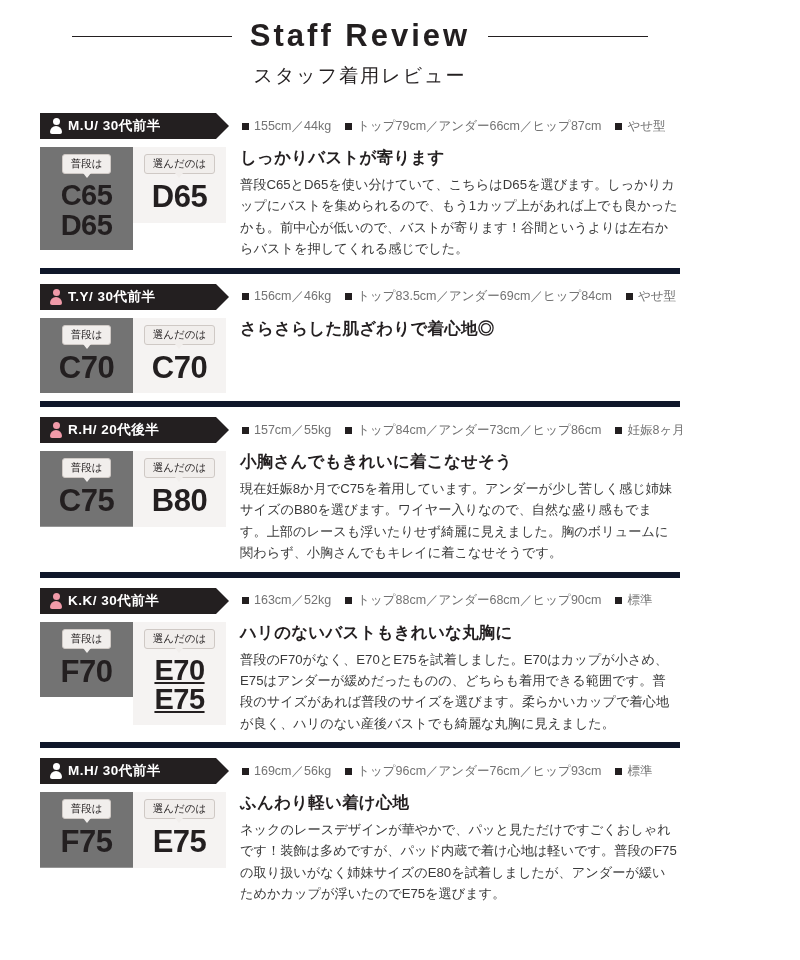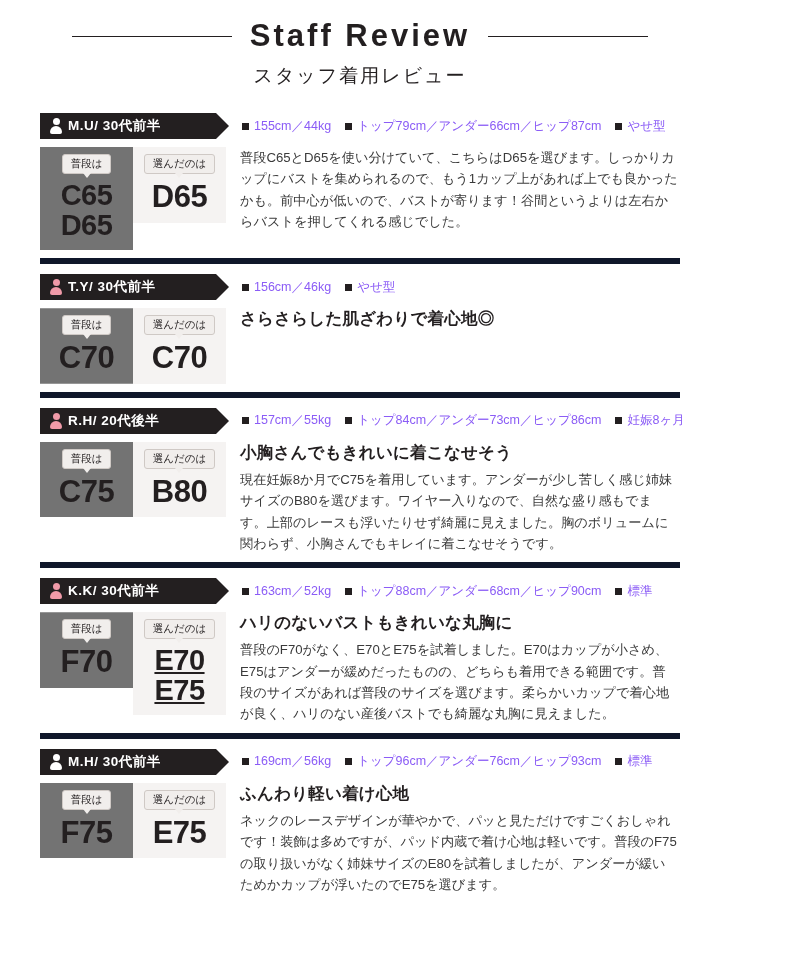--- a/index.html
+++ b/index.html
@@ -110,21 +110,21 @@
   }
   .person-icon.pink::before, .person-icon.pink::after { background: #f09aa8; }
 
   .spec-row {
     display: flex;
     align-items: center;
     flex-wrap: nowrap;
     gap: 14px;
     padding-left: 26px;
     font-size: 12.5px;
-    color: #8b5cf6;
+    color: #737373;
     white-space: nowrap;
   }
   .spec-item { display: inline-flex; align-items: center; gap: 5px; }
   .sq {
     width: 7px; height: 7px;
     background: #231f20;
     display: inline-block;
   }
 
   
@@ -238,37 +238,42 @@
           <div class="size-box">
             <div class="size-col usual">
               <div class="usual-wrap"><div class="size-label">普段は</div><div class="size-val small" style="white-space: pre-line;">C65
 D65</div></div>
             </div>
             <div class="size-col chosen">
               <div class="chosen-wrap"><div class="size-label">選んだのは</div><div class="size-val" style="white-space: pre-line;">D65</div></div>
             </div>
           </div>
           <div class="review-text">
+            <p class="review-head">しっかりバストが寄ります</p>
             <p class="review-body">普段C65とD65を使い分けていて、こちらはD65を選びます。しっかりカップにバストを集められるので、もう1カップ上があれば上でも良かったかも。前中心が低いので、バストが寄ります！谷間というよりは左右からバストを押してくれる感じでした。</p>
           </div>
         </div>
       </div>
       <div class="review">
         <div class="meta-row">
           <div class="name-tag">
             <span class="person-icon pink"></span>
             <span>T.Y/ 30代前半</span>
           </div>
           <div class="spec-row">
             <span class="spec-item">
               <span class="sq"></span>
               <span>156cm／46kg</span>
             </span>
             <span class="spec-item">
               <span class="sq"></span>
+              <span>トップ83.5cm／アンダー69cm／ヒップ84cm</span>
+            </span>
+            <span class="spec-item">
+              <span class="sq"></span>
               <span>やせ型</span>
             </span>
           </div>
         </div>
         <div class="body-row">
           <div class="size-box">
             <div class="size-col usual">
               <div class="usual-wrap"><div class="size-label">普段は</div><div class="size-val" style="white-space: pre-line;">C70</div></div>
             </div>
             <div class="size-col chosen">

